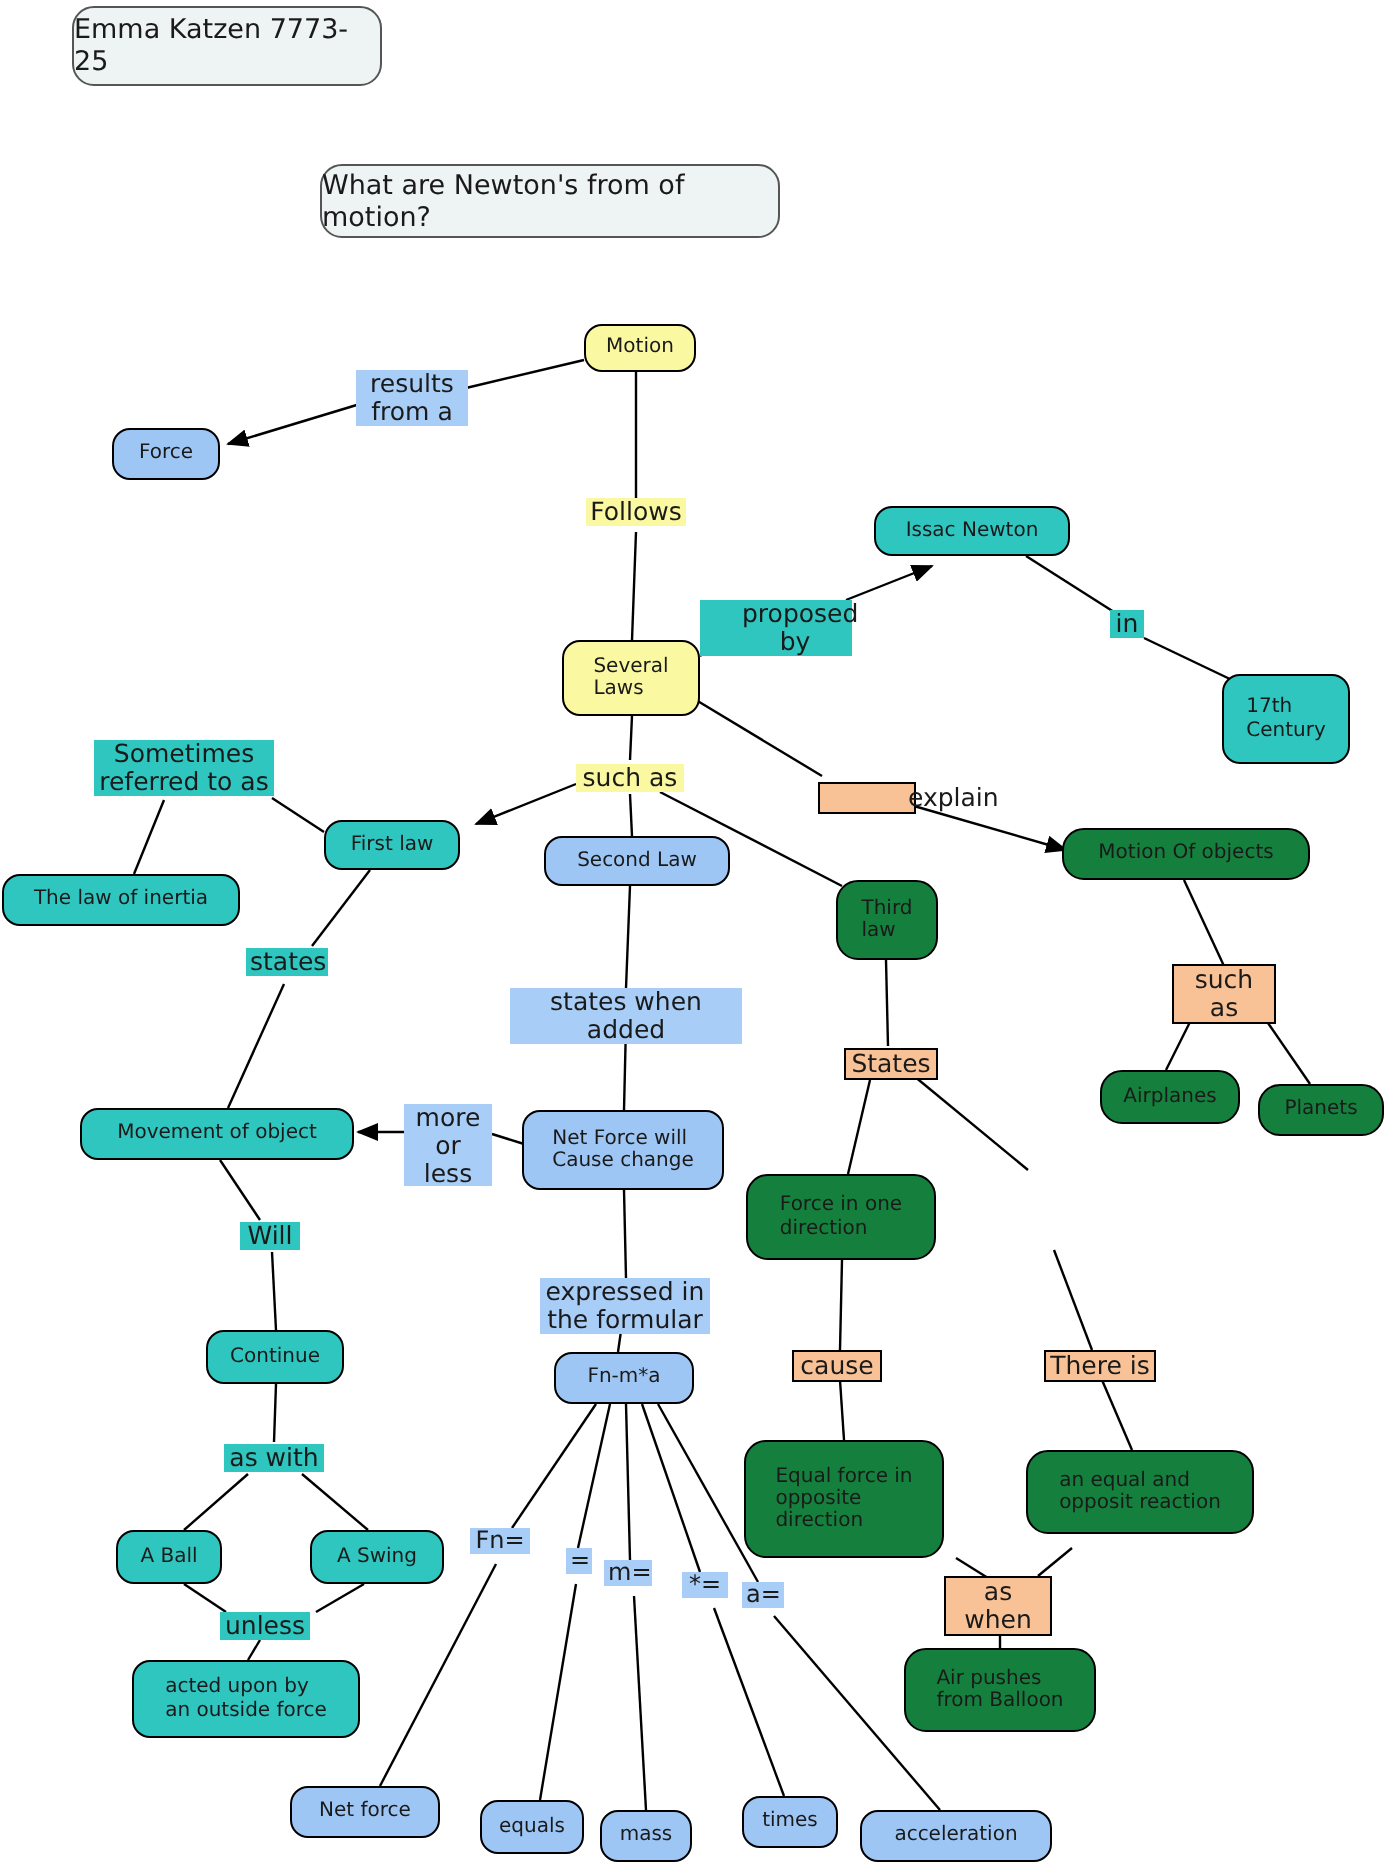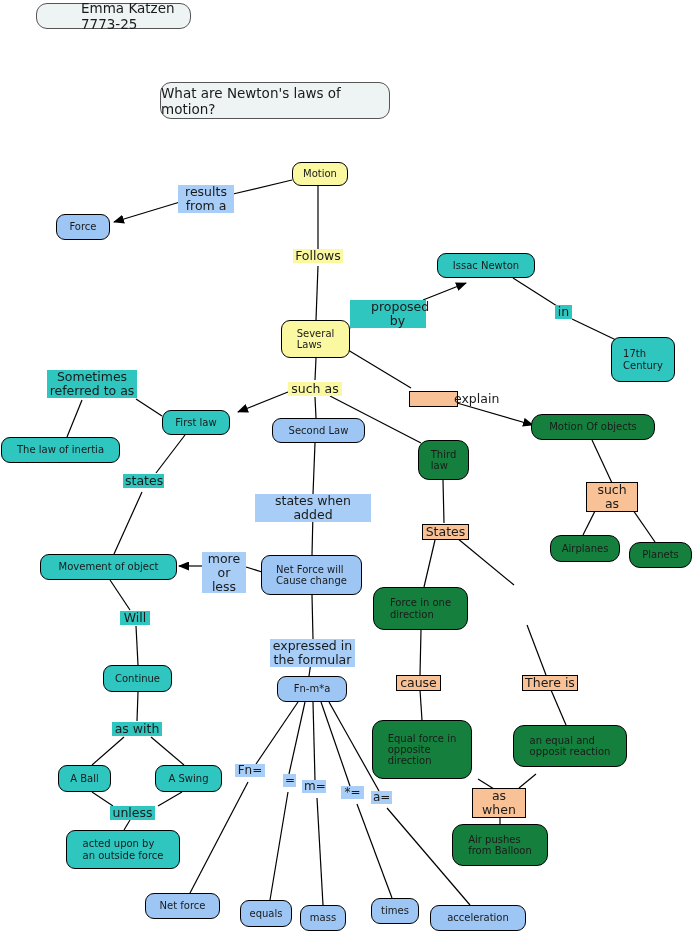--- a/index.html
+++ b/index.html
@@ -160,22 +160,22 @@
 
       <line x1="527" y1="625" x2="546" y2="675"></line>
       <line x1="551" y1="690" x2="566" y2="725"></line>
 
       <line x1="478" y1="779" x2="494" y2="789"></line>
       <line x1="536" y1="774" x2="519" y2="788"></line>
       <line x1="500" y1="802" x2="500" y2="824"></line>
     </g>
   </svg>
 
-  <div class="title-box" style="left:36px; top:3px; width:155px; height:26px;padding-left:44px;">Emma Katzen 7773-25</div>
-  <div class="title-box" style="left:160px; top:82px; width:230px; height:37px;">What are Newton's laws of motion?</div>
+  <div class="title-box" style="left:36px; top:3px; width:155px; height:40px;">Emma Katzen 7773-25</div>
+  <div class="title-box" style="left:160px; top:82px; width:230px; height:37px;">What are Newton's from of motion?</div>
 
   <div class="node n-yellow" style="left:292px; top:162px; width:56px; height:24px;">Motion</div>
 
   <div class="node n-blue" style="left:56px; top:214px; width:54px; height:26px;">Force</div>
 
   <div class="node n-yellow" style="left:281px; top:320px; width:69px; height:38px;">Several
 Laws</div>
 
   <div class="node n-teal" style="left:437px; top:253px; width:98px; height:25px;">Issac Newton</div>
 

